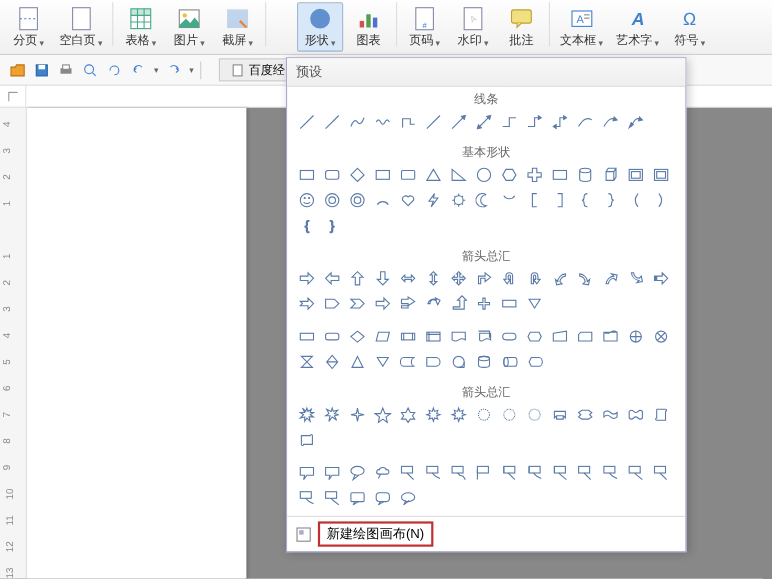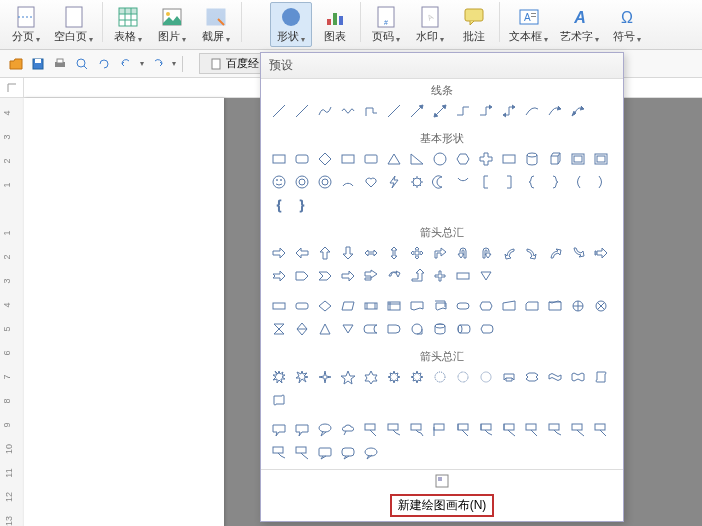--- a/index.html
+++ b/index.html
@@ -20,21 +20,21 @@
 .top-ruler { height: 20px; background: #fff; border-bottom: 1px solid #ddd; }
 .doc-area { flex: 1; background: #888; position: relative; }
 .page { position: absolute; left: 0; top: 0; width: 200px; height: 100%; background: #fff; box-shadow: 1px 0 3px rgba(0,0,0,0.2); }
 .shape-panel { position: absolute; left: 260px; top: 52px; width: 364px; background: #fff; border: 1px solid #aac; box-shadow: 2px 2px 8px rgba(0,0,0,0.2); z-index: 100; }
 .panel-header { background: linear-gradient(#f8f8f8,#eee); padding: 4px 8px; font-size: 12px; color: #555; border-bottom: 1px solid #ddd; }
 .section { padding: 4px 8px 2px; }
 .section-title { font-size: 11px; color: #666; margin-bottom: 3px; text-align: center; }
 .shape-grid { display: flex; flex-wrap: wrap; gap: 3px; padding-bottom: 4px; }
 .shape-cell { width: 20px; height: 20px; border: 1px solid transparent; display: flex; align-items: center; justify-content: center; cursor: pointer; color: #5a7aa8; }
 .shape-cell svg { width: 16px; height: 16px; stroke: #5a7aa8; stroke-width: 1; fill: none; }
-.panel-footer { border-top: 1px solid #ddd; padding: 4px 8px; display: flex; align-items: center; gap: 6px; flex-direction: column; }
+.panel-footer { border-top: 1px solid #ddd; padding: 4px 8px; display: flex; align-items: center; gap: 6px; }
 .highlighted { border: 2px solid #c03030; padding: 1px 6px; }
 .sep { width:1px; height:40px; background:#ddd; margin:0 2px; }
 </style>
 </head>
 <body>
 
 <div class="toolbar" id="toolbar">
     <div class="tool-btn">
       <div class="tool-icon">
         <svg width="24" height="24">

